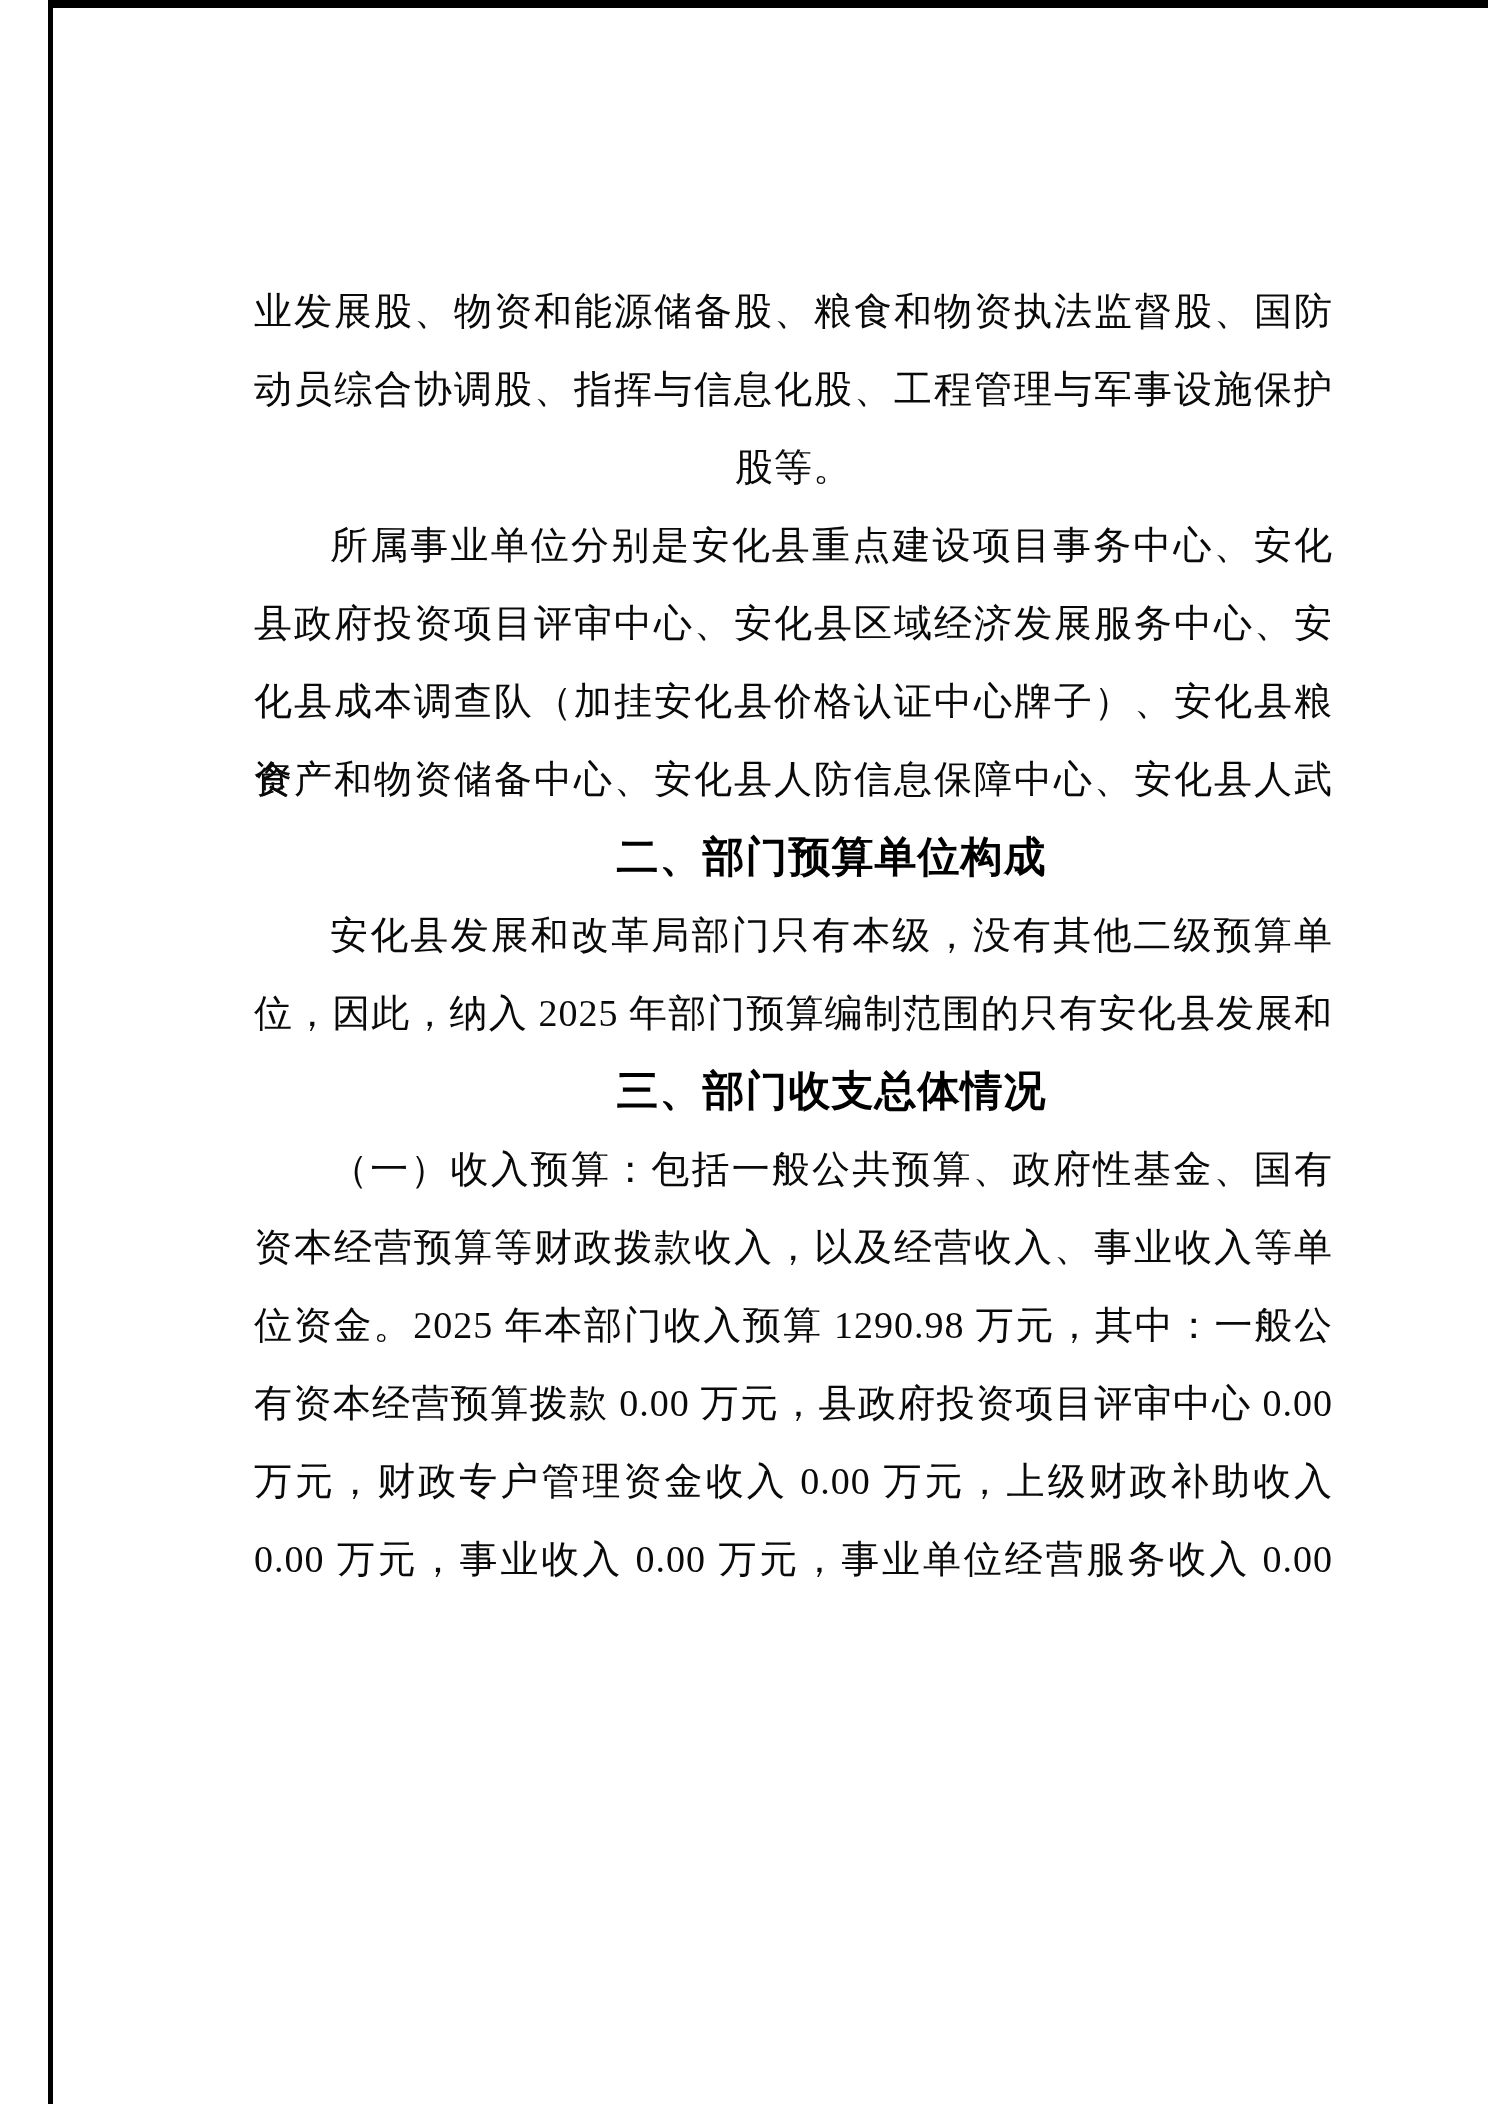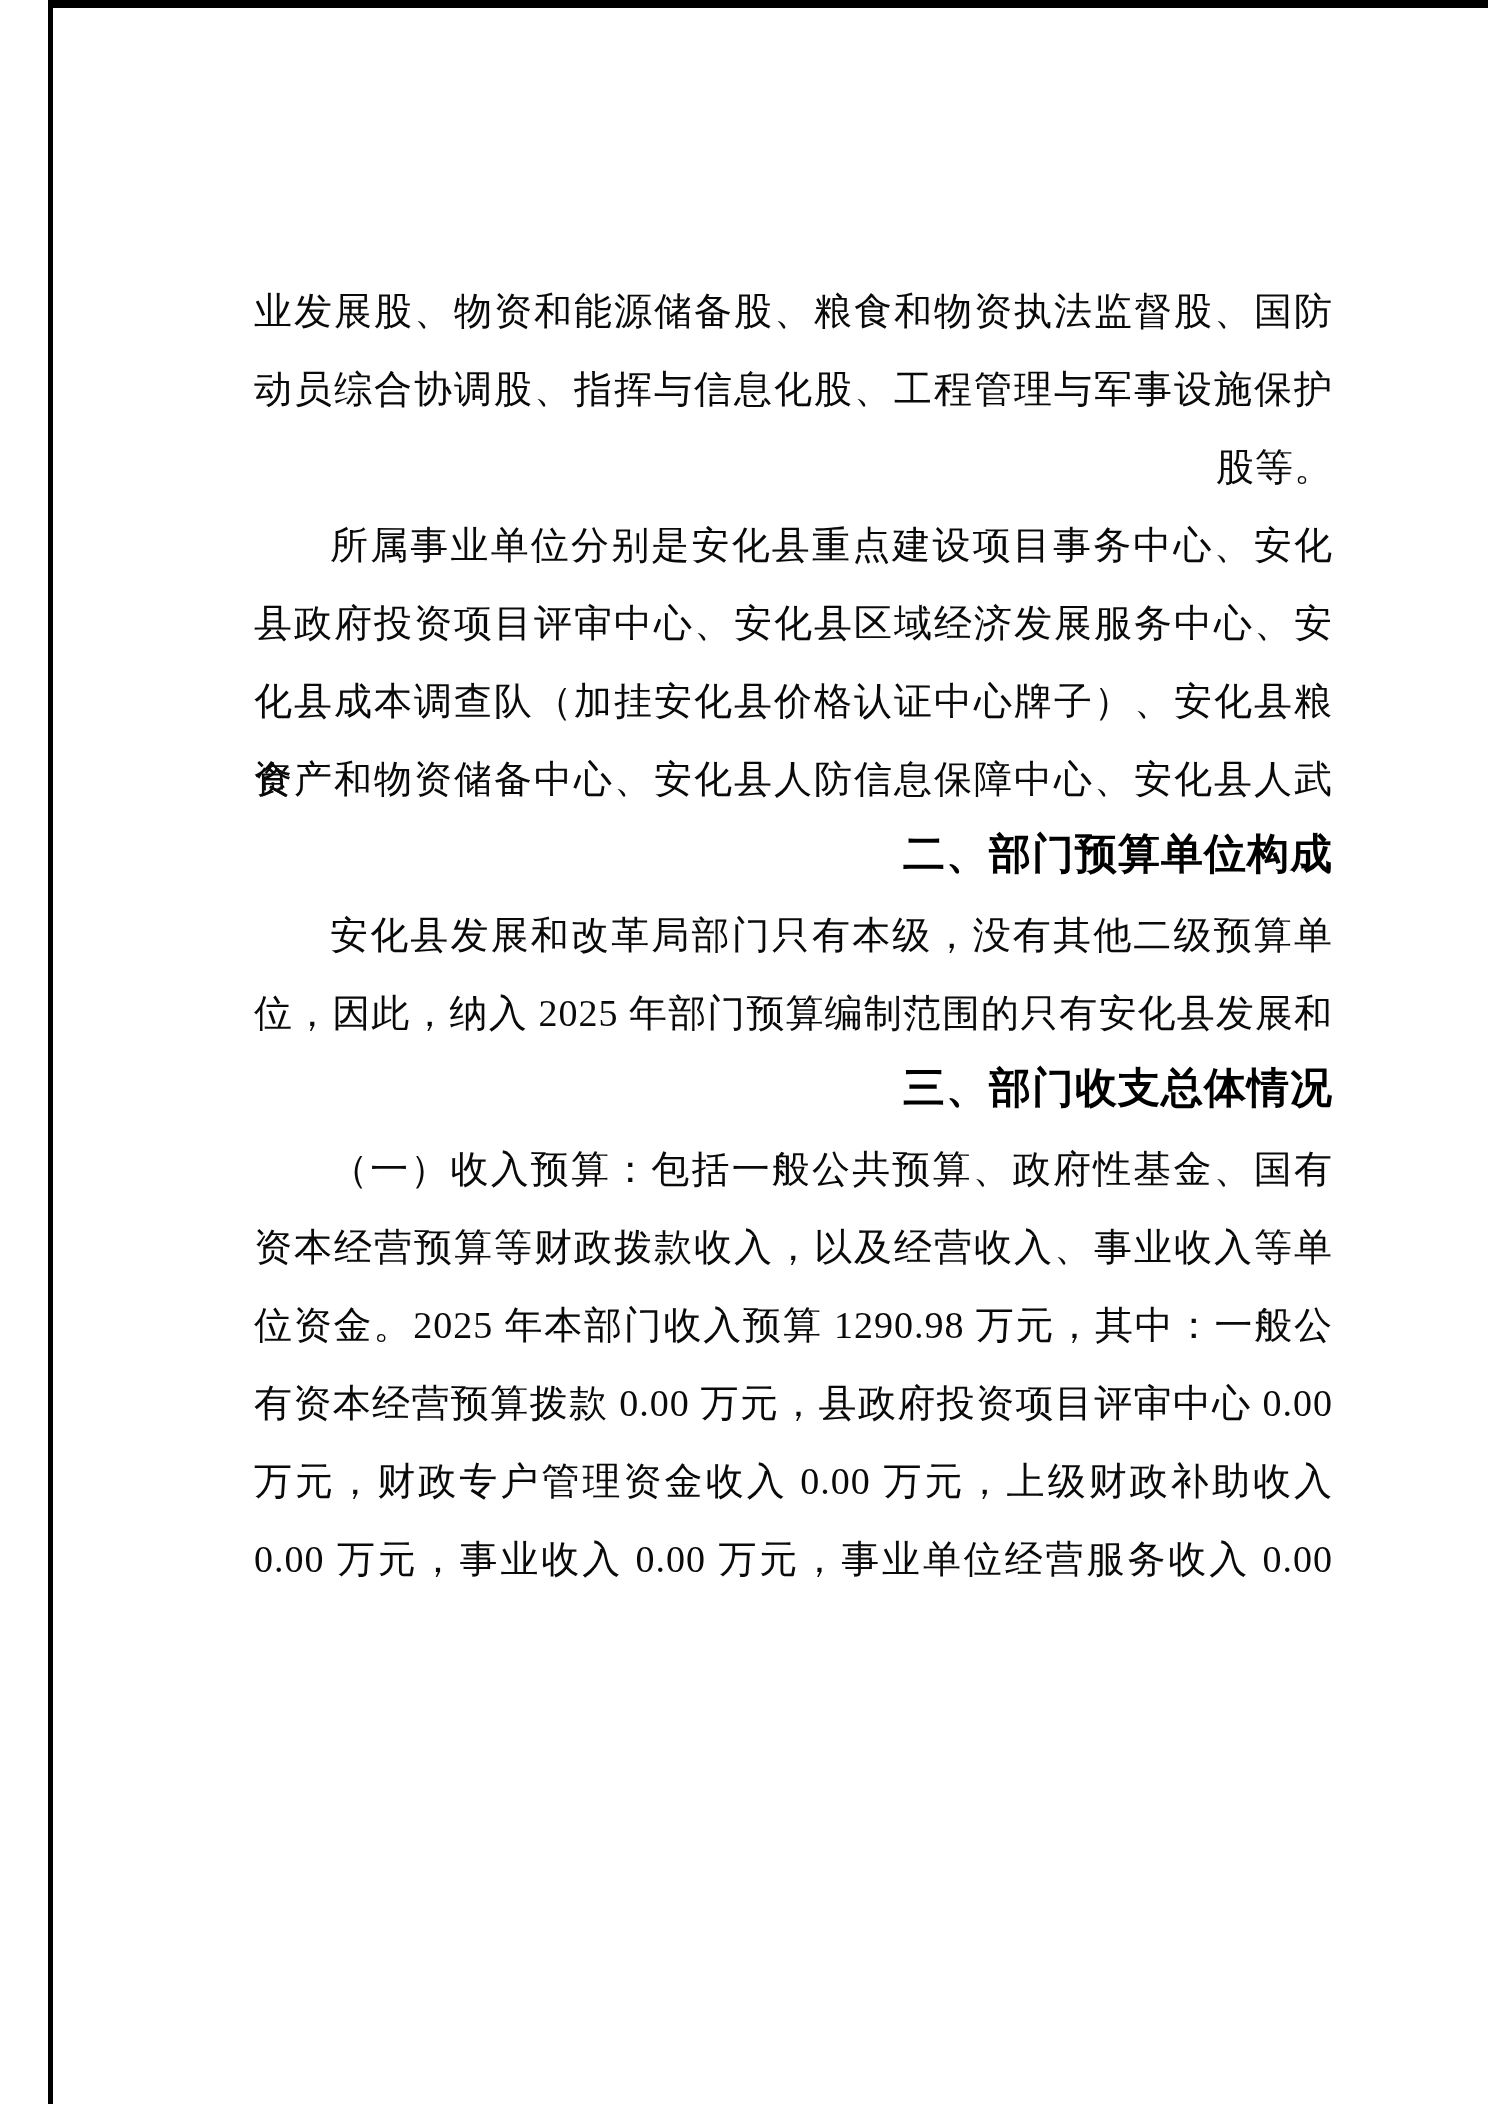--- a/index.html
+++ b/index.html
@@ -46,33 +46,33 @@
     position: absolute;
     left: 206px;
     top: 272px;
     width: 1079px;
   }
   .line {
     height: 78px;
     line-height: 78px;
     font-size: 38px;
     letter-spacing: 1px;
-    text-align: right;
+    text-align: center;
     white-space: normal;
     overflow: visible;
   }
   .line.justify {
     text-align: justify;
     text-align-last: justify;
   }
   .line.indent {
     text-indent: 76px;
   }
   .line.heading {
-    font-family: Liberation Mono, monospace;
+    font-family: Liberation Sans, sans-serif;
     font-weight: bold;
     font-size: 42px;
     color: #000000;
   }
   .lead {
     font-weight: normal;
   }
 </style>
 </head>
 <body>

